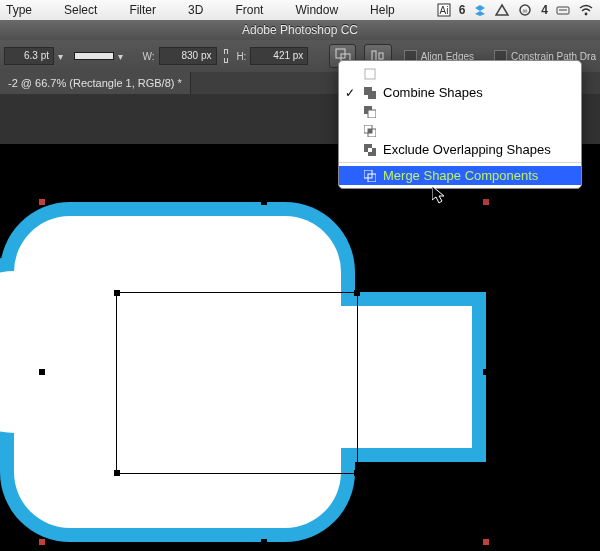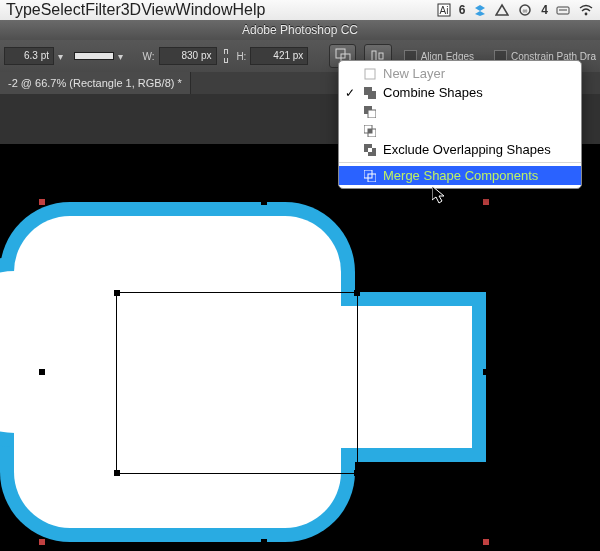--- a/index.html
+++ b/index.html
@@ -1,18 +1,18 @@
 <!DOCTYPE html>
 <html><head>
 <meta charset="utf-8">
 <style>
   html,body{margin:0;padding:0;width:600px;height:551px;overflow:hidden;font-family:"Lucida Grande",Arial,sans-serif;font-size:11px;color:#000;}
   
   .mac-menubar{position:absolute;left:0;top:0;width:600px;height:20px;background:linear-gradient(#fafafa,#e9e9e9);border-bottom:1px solid #9e9e9e;display:flex;align-items:center;}
-  .mac-menu-items{display:flex;gap:0;padding-left:6px;font-size:16px;color:#222;}
+  .mac-menu-items{display:flex;gap:32px;padding-left:6px;font-size:12px;color:#222;}
   .mac-status{position:absolute;right:6px;top:0;height:20px;display:flex;align-items:center;gap:8px;font-size:12px;color:#333;}
   .mac-status svg{display:block;}
   .status-text{font-weight:bold;}
   
   .app-title{position:absolute;left:0;top:20px;width:600px;height:20px;background:linear-gradient(#6a6a6a,#4f4f4f);color:#e8e8e8;text-align:center;line-height:20px;font-size:12px;border-bottom:1px solid #333;text-shadow:0 -1px 0 #222;}
   
   .options-bar{position:absolute;left:0;top:40px;width:600px;height:32px;background:linear-gradient(#575757,#494949);border-bottom:1px solid #2e2e2e;display:flex;align-items:center;color:#cfcfcf;font-size:10px;}
   .opt-field{display:flex;align-items:center;gap:4px;margin:16px 4px;}
   .opt-readout{background:#3c3c3c;border:1px solid #2a2a2a;height:16px;line-height:16px;padding:0 4px;color:#e6e6e6;min-width:40px;text-align:right;}
   .opt-stroke-preview{width:38px;height:6px;background:#e4e4e4;border:1px solid #1f1f1f;}
@@ -63,21 +63,21 @@
 </style>
 </head>
 <body>
 
 <div class="mac-menubar">
   <div class="mac-menu-items">
     <span>Type</span>
     <span>Select</span>
     <span>Filter</span>
     <span>3D</span>
-    <span>View</span>
+    <span>Front</span>
     <span>Window</span>
     <span>Help</span>
   </div>
   <div class="mac-status">
     <span>
         <svg width="14" height="14">
           <rect x="1" y="1" width="12" height="12" fill="#fff" stroke="#333"></rect>
           <text x="7" y="11" text-anchor="middle" font-size="10" fill="#333">Ai</text>
         </svg>
       </span>
@@ -203,21 +203,20 @@
 </div>
 
 <div class="dropdown">
   <div class="dd-row disabled">
     <span class="dd-check"></span>
     <span class="dd-icon">
         <svg width="12" height="12">
           <rect x="1" y="1" width="10" height="10" fill="none" stroke="#b0b0b0"></rect>
         </svg>
       </span>
-    <span class="dd-label">New Layer</span>
   </div>
   <div class="dd-row">
     <span class="dd-check">✓</span>
     <span class="dd-icon">
         <svg width="12" height="12">
           <rect x="0" y="0" width="8" height="8" fill="#666"></rect>
           <rect x="4" y="4" width="8" height="8" fill="#666"></rect>
         </svg>
       </span>
     <span class="dd-label">Combine Shapes</span>

